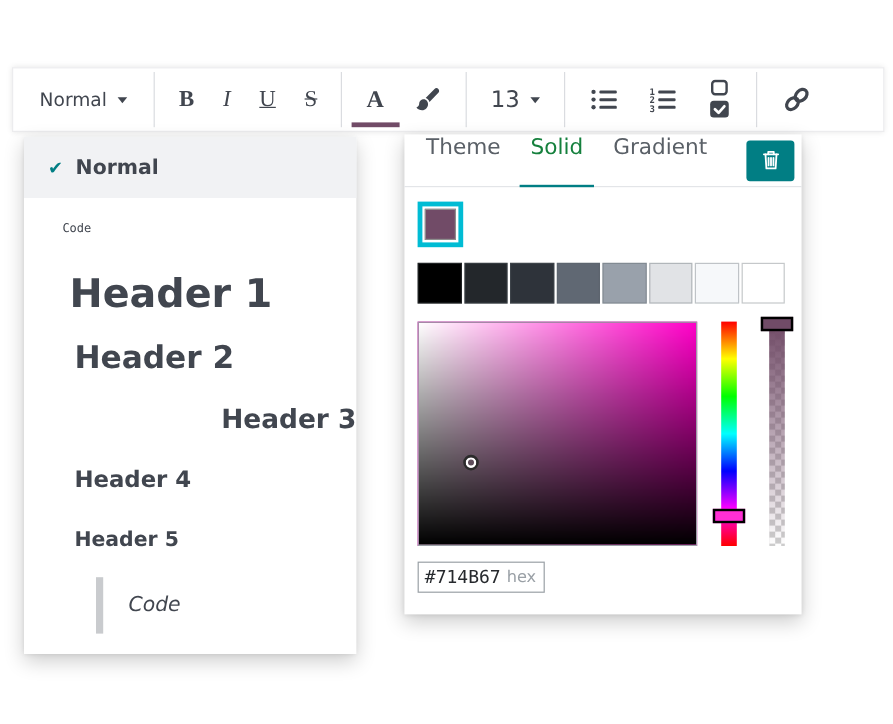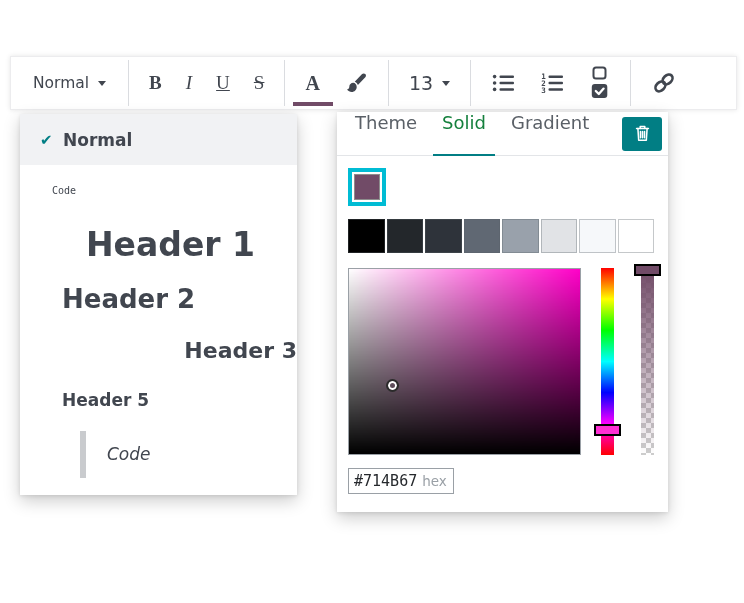--- a/index.html
+++ b/index.html
@@ -29,21 +29,21 @@
   .tb-size { font-size:19px; }
   .tb-icon-btn svg { display:block; }
 
   
   .style-menu { position:absolute; left:20px; top:66px; width:277px; background:#fff;
     box-shadow:0 6px 16px rgba(0,0,0,.20), 0 1px 4px rgba(0,0,0,.10); padding-bottom:12px; z-index:5; }
   .mi { display:flex; align-items:center; cursor:pointer; }
   .mi-normal { height:51px; background:#f1f2f4; padding-left:20px; font-size:17px; font-weight:700; }
   .mi-check { color:#017e84; font-size:15px; width:17px; margin-right:6px; font-weight:700; }
   .mi-code { height:50px; padding-left:32px; font-family:"DejaVu Sans Mono","Liberation Mono",monospace; font-size:10px; }
-  .mi-h1 { height:58px; padding-left:66px; font-size:33px; font-weight:700; }
+  .mi-h1 { height:58px; padding-left:38px; font-size:33px; font-weight:700; }
   .mi-h2 { height:52px; padding-left:42px; font-size:26px; font-weight:700; }
   .mi-h3 { height:50px; padding-left:42px; font-size:22px; font-weight:700;justify-content:flex-end; }
   .mi-h4 { height:50px; padding-left:42px; font-size:19px; font-weight:700; }
   .mi-h5 { height:50px; padding-left:42px; font-size:17px; font-weight:700; }
   .mi-h6 { height:51px; padding-left:42px; font-size:15px; font-weight:700; }
   .mi-quote { height:58px; padding-left:60px; font-size:17px; font-style:italic; }
   .quote-bar { width:6px; height:47px; background:#c9cbce; margin-right:21px; }
 
   
   .color-picker { position:absolute; left:337px; top:64px; width:331px; background:#fff;
@@ -199,20 +199,23 @@
     </div>
     <div class="mi mi-h1">
       <span>Header 1</span>
     </div>
     <div class="mi mi-h2">
       <span>Header 2</span>
     </div>
     <div class="mi mi-h3">
       <span>Header 3</span>
     </div>
+    <div class="mi mi-h4">
+      <span>Header 4</span>
+    </div>
     <div class="mi mi-h5">
       <span>Header 5</span>
     </div>
     <div class="mi mi-quote" style="padding-left:60px;">
       <span class="quote-bar"></span>
       <span>Code</span>
     </div>
   </div>
 
   <div class="color-picker">

